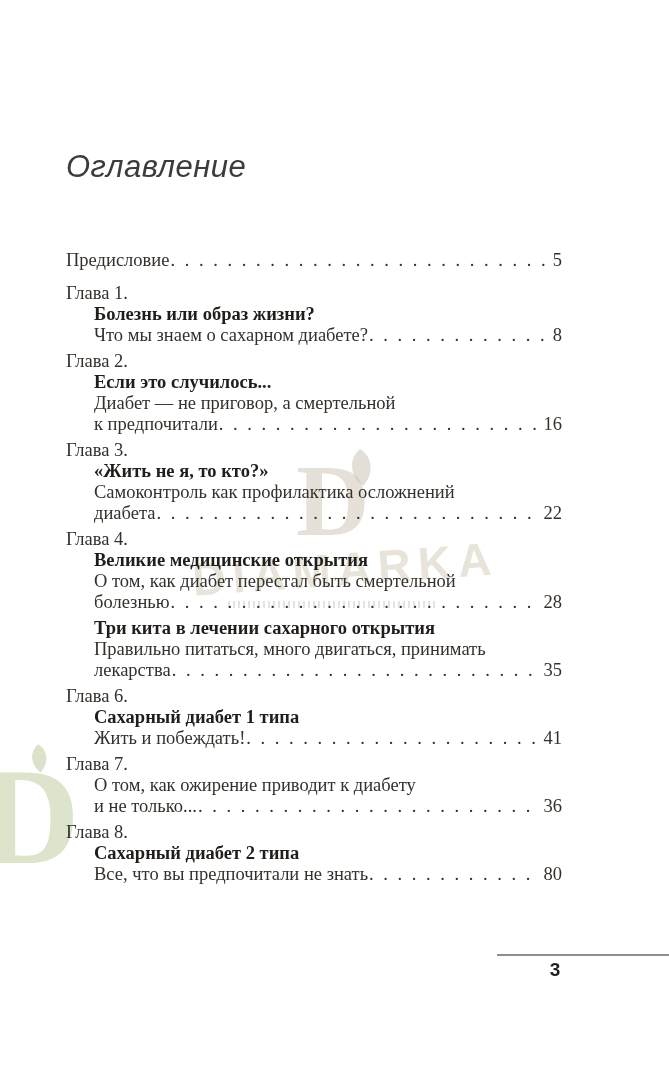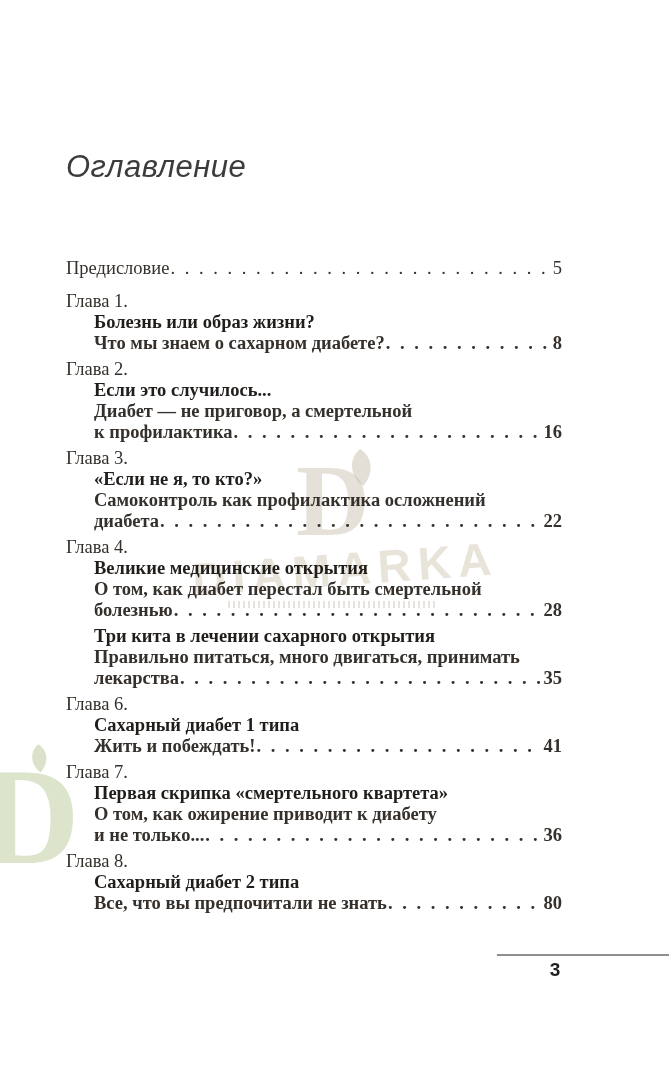--- a/index.html
+++ b/index.html
@@ -51,23 +51,23 @@
     color: #3c3c3c;
     font-style: italic;
   }
 
   
   .toc {
     position: absolute; left: 66px; top: 250px; width: 496px; z-index: 1;
     font-size: 18.5px;
   }
   .line { line-height: 21px; white-space: nowrap; }
-  .indent { padding-left: 28px; font-weight: bold; }
+  .indent { padding-left: 28px; }
   .chapter-title { font-weight: bold; color: #211d1a; }
-  .toc-entry.preface { margin-bottom: 12px; margin-top: 8px; }
+  .toc-entry.preface { margin-bottom: 12px; }
   .toc-entry.chapter { margin-top: 5px; }
 
   .dotline { display: flex; align-items: baseline; }
   .dotline .txt { flex: 0 0 auto; }
   .leader {
     flex: 1 1 auto; overflow: hidden; white-space: nowrap;
     margin: 0 3px 0 1px; min-width: 12px;
   }
   .leader::after {
     content: ". . . . . . . . . . . . . . . . . . . . . . . . . . . . . . . . . . . . . . . . . . . . . . . . . . . . . . . . . . . . . . . . . . . . . .";
@@ -124,28 +124,28 @@
           <span class="txt">Что мы знаем о сахарном диабете?</span>
           <span class="leader"></span>
           <span class="pagenum">8</span>
         </div>
       </div>
       <div class="toc-entry chapter">
         <div class="line chapter-label">Глава 2.</div>
         <div class="line chapter-title indent">Если это случилось...</div>
         <div class="line indent">Диабет — не приговор, а смертельной</div>
         <div class="line indent dotline">
-          <span class="txt">к профилактика</span>
+          <span class="txt">к предпочитали</span>
           <span class="leader"></span>
           <span class="pagenum">16</span>
         </div>
       </div>
       <div class="toc-entry chapter">
         <div class="line chapter-label">Глава 3.</div>
-        <div class="line chapter-title indent">«Если не я, то кто?»</div>
+        <div class="line chapter-title indent">«Жить не я, то кто?»</div>
         <div class="line indent">Самоконтроль как профилактика осложнений</div>
         <div class="line indent dotline">
           <span class="txt">диабета</span>
           <span class="leader"></span>
           <span class="pagenum">22</span>
         </div>
       </div>
       <div class="toc-entry chapter">
         <div class="line chapter-label">Глава 4.</div>
         <div class="line chapter-title indent">Великие медицинские открытия</div>
@@ -169,21 +169,20 @@
         <div class="line chapter-label">Глава 6.</div>
         <div class="line chapter-title indent">Сахарный диабет 1 типа</div>
         <div class="line indent dotline">
           <span class="txt">Жить и побеждать!</span>
           <span class="leader"></span>
           <span class="pagenum">41</span>
         </div>
       </div>
       <div class="toc-entry chapter">
         <div class="line chapter-label">Глава 7.</div>
-        <div class="line chapter-title indent">Первая скрипка «смертельного квартета»</div>
         <div class="line indent">О том, как ожирение приводит к диабету</div>
         <div class="line indent dotline">
           <span class="txt">и не только... </span>
           <span class="leader"></span>
           <span class="pagenum">36</span>
         </div>
       </div>
       <div class="toc-entry chapter">
         <div class="line chapter-label">Глава 8.</div>
         <div class="line chapter-title indent">Сахарный диабет 2 типа</div>

